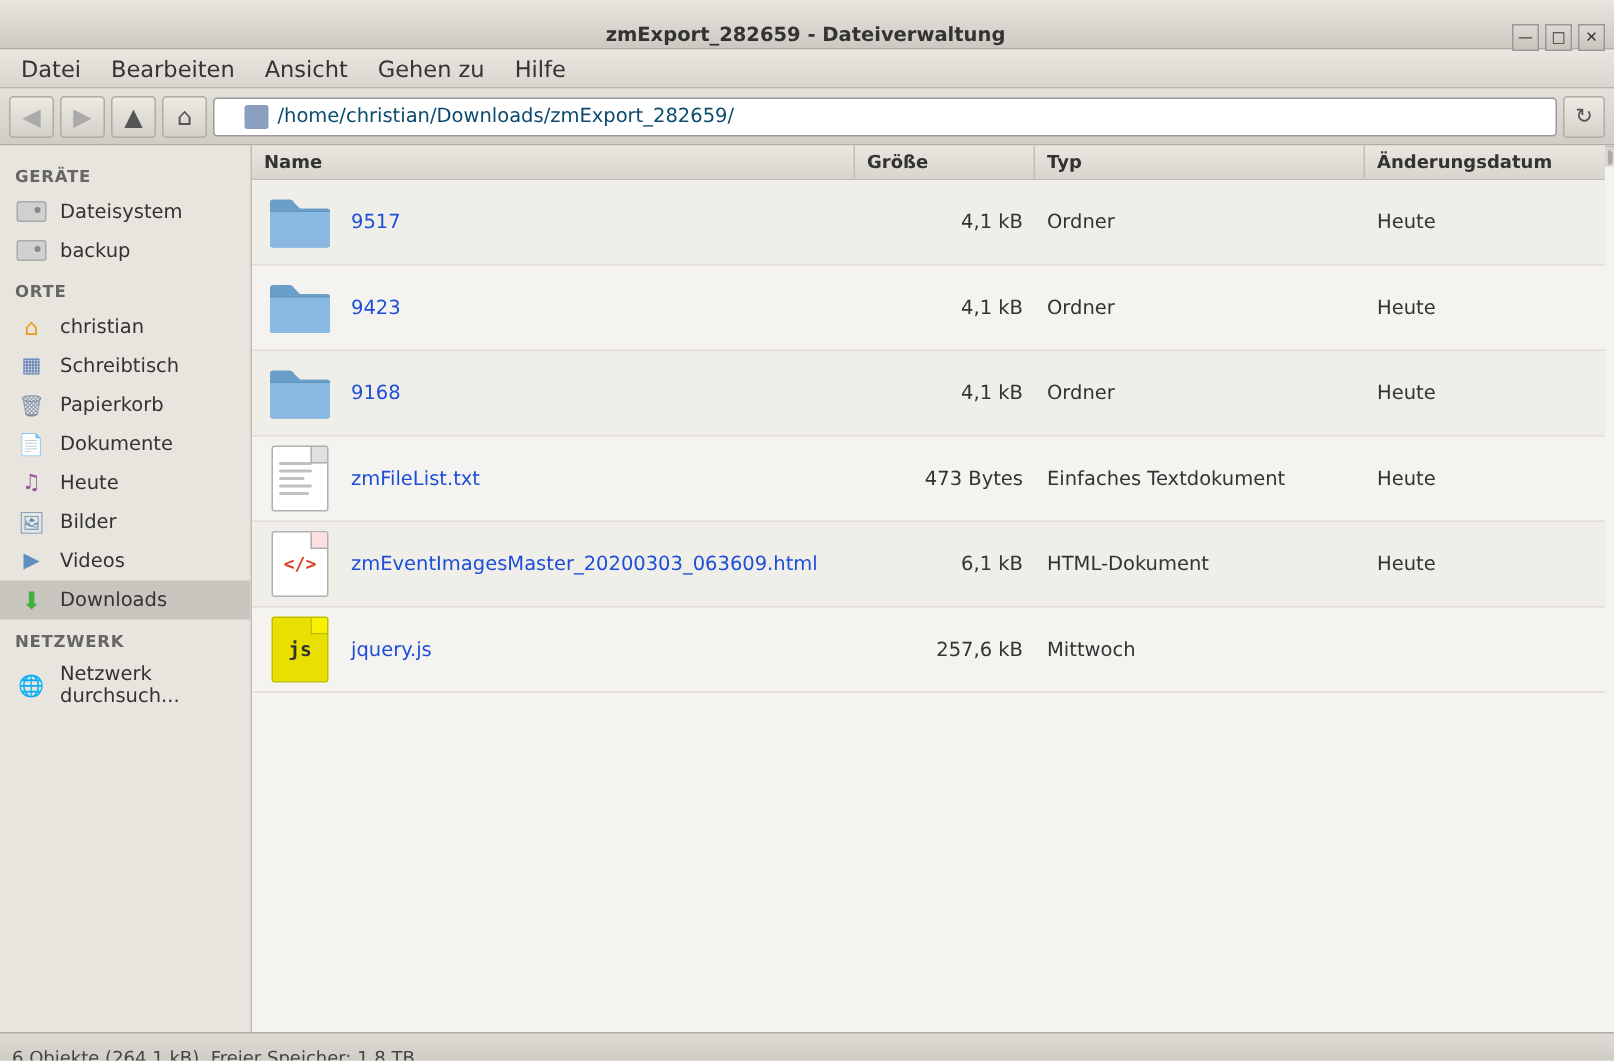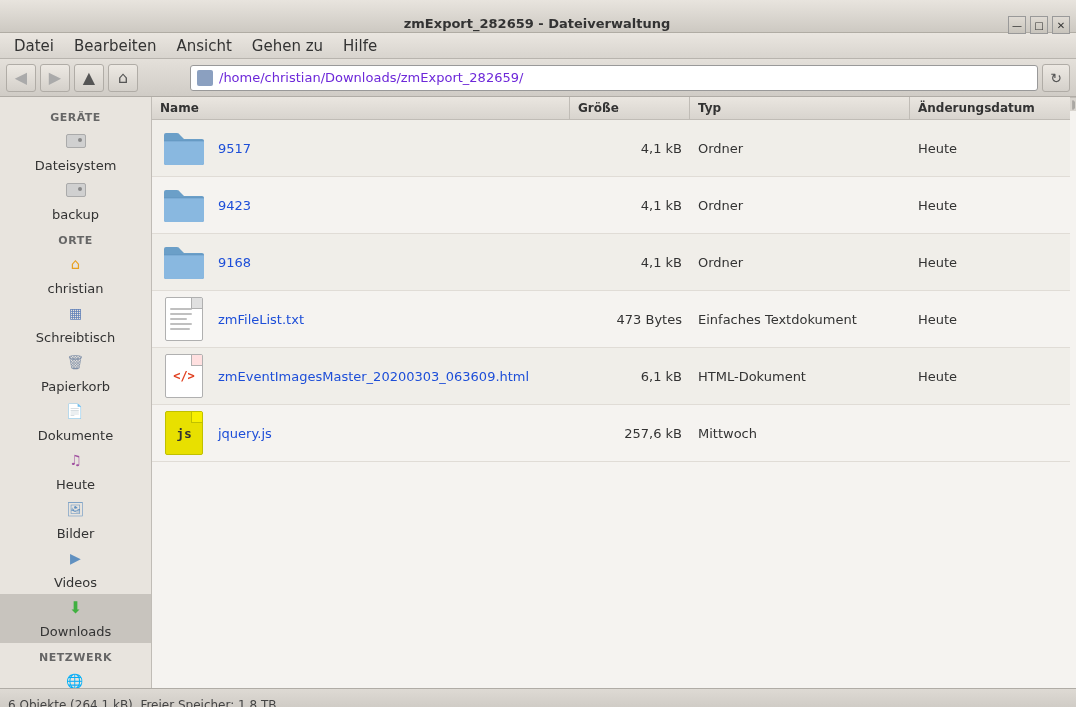--- a/index.html
+++ b/index.html
@@ -88,25 +88,24 @@
     }
     .toolbar-btn.disabled { color: #aaa; cursor: default; }
     .address-bar {
       flex: 1;
       height: 26px;
       display: flex;
       align-items: center;
       background: white;
       border: 1px solid #999;
       border-radius: 3px;
-      padding: 0 6px;
-      font-size: 13px;
-      color: #6d28d9;
+      padding: 0 20px;
+      font-size: 13px;
+      color: #0c4a6e;
       overflow: hidden;
-      margin-left: 48px;
     }
     .address-icon {
       width: 16px;
       height: 16px;
       background: #8ba0c0;
       border-radius: 2px;
       margin-right: 6px;
       flex-shrink: 0;
     }
     .refresh-btn {
@@ -124,45 +123,43 @@
     }
 
     
     .main-area {
       display: flex;
       height: calc(707px - 28px - 26px - 38px - 24px);
     }
 
     
     .sidebar {
-      width: 152px;
+      width: 168px;
       background: #e8e4de;
       border-right: 1px solid #c0bcb6;
       overflow-y: auto;
       flex-shrink: 0;
       padding-top: 6px;
-      text-align: center;
     }
     .sidebar-section-header {
       font-size: 11px;
       font-weight: bold;
       color: #666;
       padding: 8px 10px 4px 10px;
       text-transform: uppercase;
       letter-spacing: 0.5px;
     }
     .sidebar-item {
       display: flex;
       align-items: center;
       padding: 4px 10px;
       cursor: pointer;
       font-size: 13px;
       color: #333;
       gap: 8px;
-      flex-direction: column;
     }
     .sidebar-item.active { background: #c8c4be; }
     .sidebar-icon {
       width: 22px;
       height: 18px;
       display: flex;
       align-items: center;
       justify-content: center;
       flex-shrink: 0;
     }

